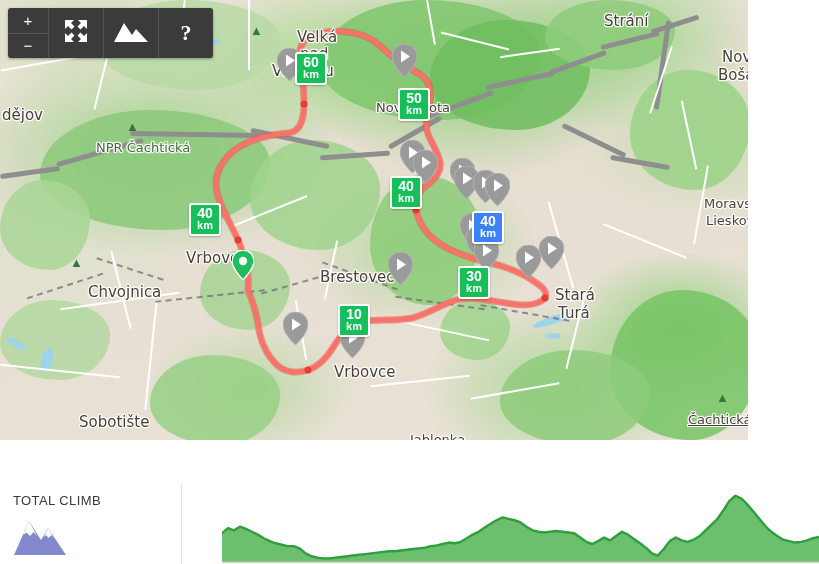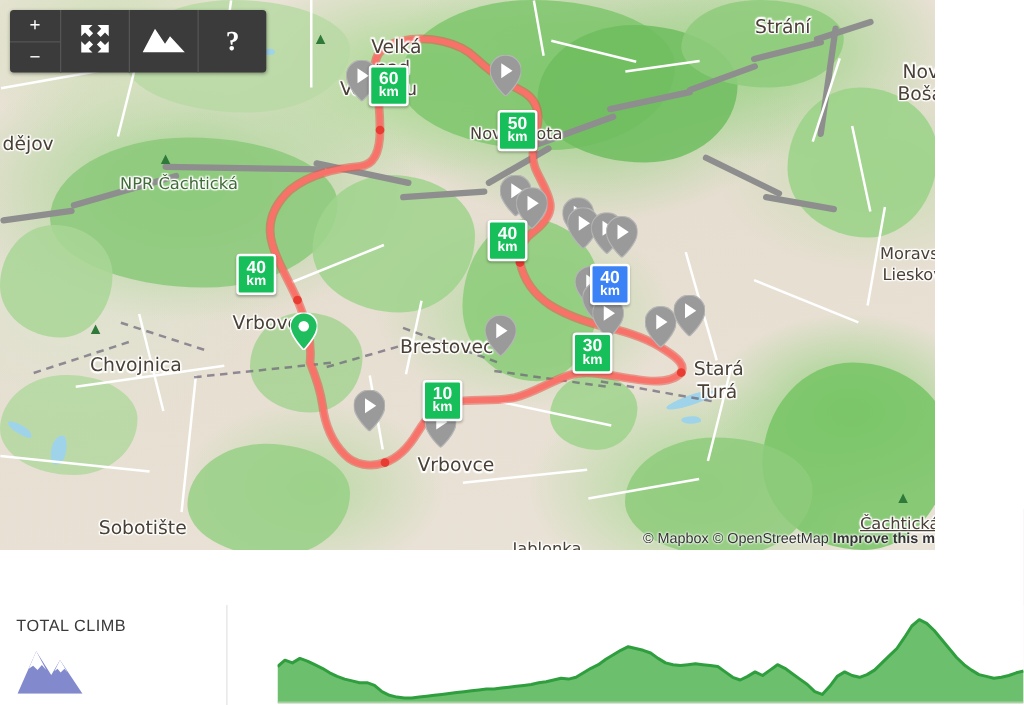--- a/index.html
+++ b/index.html
@@ -304,21 +304,21 @@
           <div class="map-label town" style="left: 722px; top: 48px;">Nová</div>
           <div class="map-label town" style="left: 718px; top: 66px;">Bošáca</div>
           <div class="map-label town" style="left: 2px; top: 106px;">dějov</div>
           <div class="map-label park" style="left: 96px; top: 140px;">NPR Čachtická</div>
           <div class="map-label town-sm" style="left: 704px; top: 196px;">Moravské</div>
           <div class="map-label town-sm" style="left: 706px; top: 213px;">Lieskové</div>
           <div class="map-label town" style="left: 186px; top: 249px;">Vrbovce</div>
           <div class="map-label town" style="left: 320px; top: 268px;">Brestovec</div>
           <div class="map-label town" style="left: 555px; top: 286px;">Stará</div>
           <div class="map-label town" style="left: 558px; top: 304px;">Turá</div>
-          <div class="map-label town" style="left: 72px; top: 283px;">Chvojnica</div>
+          <div class="map-label town" style="left: 88px; top: 283px;">Chvojnica</div>
           <div class="map-label town" style="left: 334px; top: 363px;">Vrbovce</div>
           <div class="map-label town" style="left: 79px; top: 413px;">Sobotište</div>
           <div class="map-label town-sm" style="left: 410px; top: 432px;">Jablonka</div>
           <div class="map-label town-sm" style="left: 688px; top: 412px; text-decoration: underline;">Čachtická</div>
         </div>
 
       <div id="pin-layer">
           <div class="pin" style="left: 277px; top: 48px;">
             <svg viewBox="0 0 25 33" width="25" height="33">
               <path d="M12.5 0C5.6 0 0 5.6 0 12.5 0 21.8 12.5 33 12.5 33S25 21.8 25 12.5C25 5.6 19.4 0 12.5 0z" fill="#9a9a9a" stroke="#b5b5b5" stroke-width="1"></path>
@@ -450,23 +450,20 @@
             <span class="u">km</span>
           </div>
           <div class="km-badge" style="left: 189px; top: 203px; background: rgb(23, 191, 91);">
             <span class="k">40</span>
             <span class="u">km</span>
           </div>
         </div>
 
     </div>
 
-    <div class="attrib">
-      <span>© Mapbox © OpenStreetMap </span><b>Improve this m</b>
-    </div>
   </div>
 
   <div class="ctl">
     <div class="ctl-zoom">
       <div>+</div>
       <div>−</div>
     </div>
     <div class="ctl-btn">
       <span>
         <svg width="26" height="26" viewBox="0 0 26 26" fill="#ffffff">

